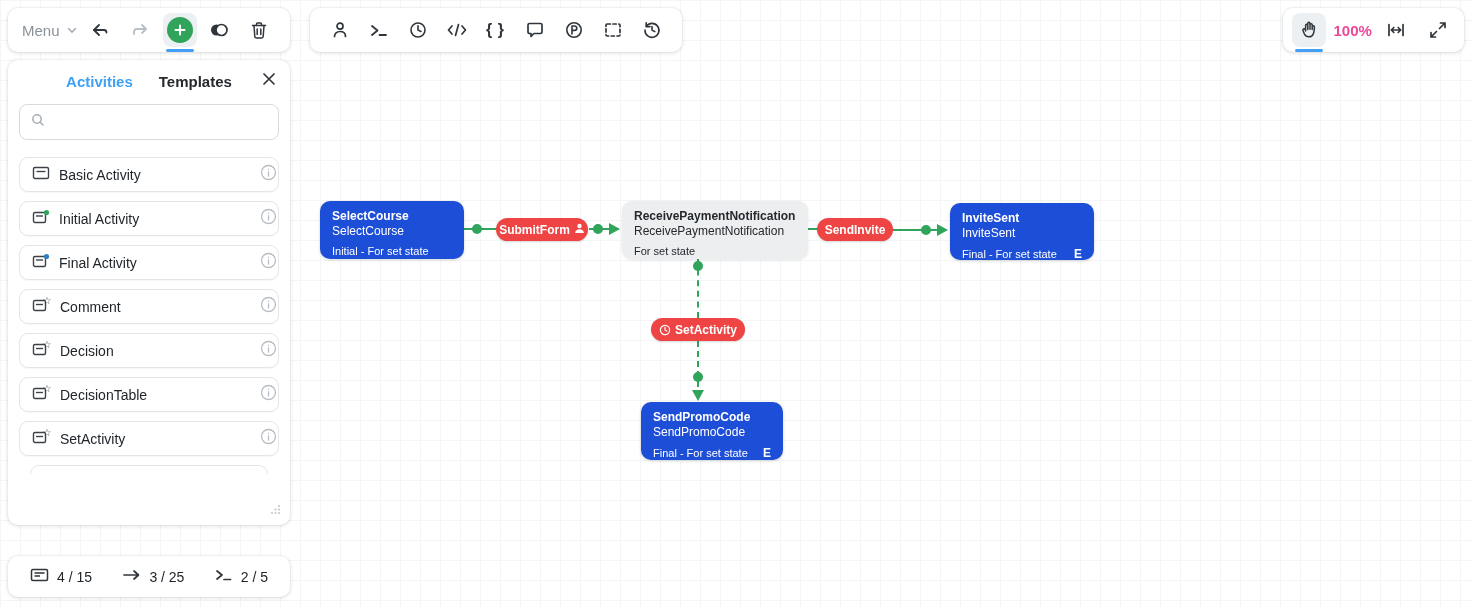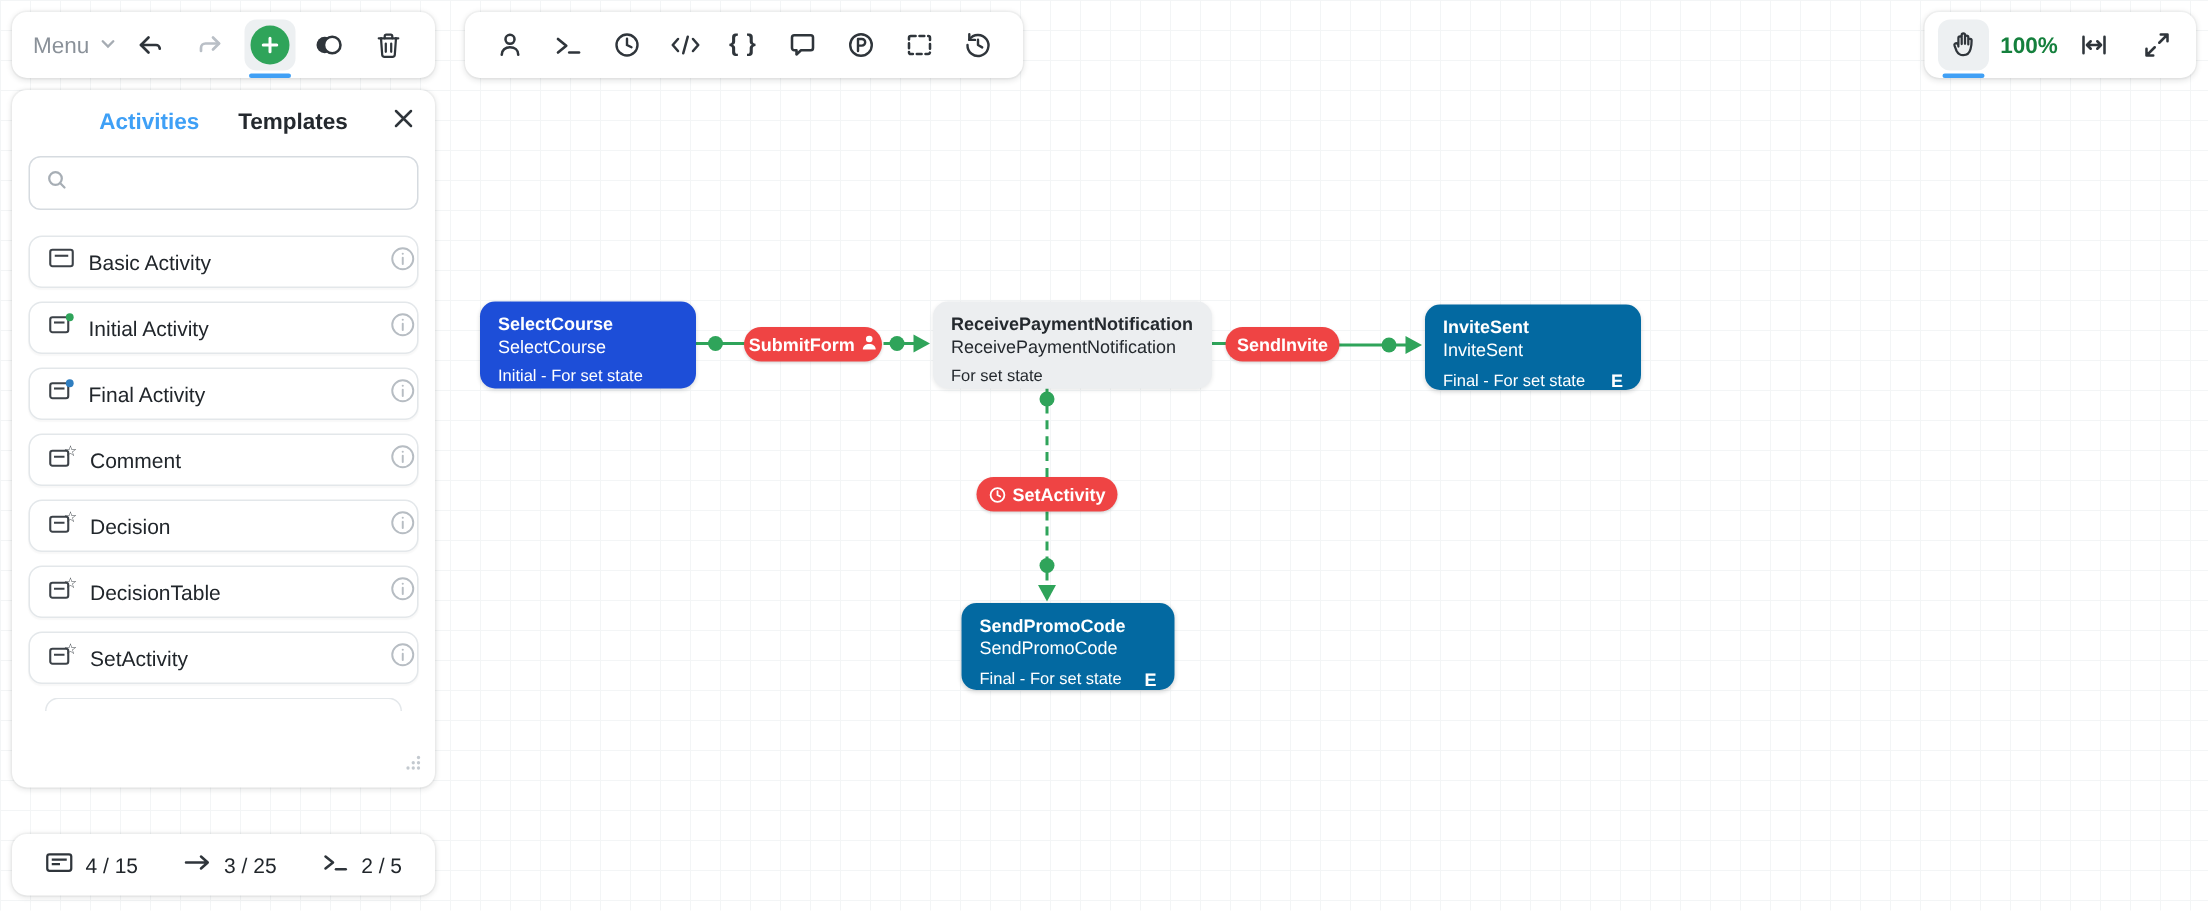--- a/index.html
+++ b/index.html
@@ -27,21 +27,21 @@
   .tb-btn.active { background:#edf0f2; }
   .tb-btn.active::after {
     content:""; position:absolute; left:3px; right:3px; bottom:-5px;
     height:3px; border-radius:2px; background:#41a0f5;
   }
   .tb-btn svg { display:block; }
   .menu-btn { display:flex; align-items:flex-start; gap:6px; color:#8a9199;
     font-size:15px; cursor:pointer; }
   .plus-circle { width:26px; height:26px; border-radius:50%; background:#2fa45a;
     display:flex; align-items:center; justify-content:center; }
-  .zoom-label { color:#15803d; font-size:15px; font-weight:700; cursor:pointer; }
+  .zoom-label { color:#ec4899; font-size:15px; font-weight:700; cursor:pointer; }
   
   .panel-tabs { display:flex; justify-content:center; gap:26px; padding-top:13px; }
   .tab { font-size:15px; font-weight:700; cursor:pointer; }
   .tab.active { color:#3fa0f6; }
   .tab.inactive { color:#24292e; }
   .close-x { position:absolute; top:12px; right:14px; cursor:pointer; color:#2f353b; }
   .searchbox {
     margin:14px 11px 0 11px; height:36px; border:1px solid #d6dbe0; border-radius:8px;
     display:flex; align-items:center; padding:0 10px; gap:6px; background:#fff;
   }
@@ -60,21 +60,21 @@
   }
   .grip { position:absolute; right:9px; bottom:6px; color:#c3c9cf; }
   
   .statusbar { display:flex; align-items:center; justify-content:space-between;
     padding:0 22px; }
   .stat { display:flex; align-items:center; gap:8px; font-size:14px; color:#21262b; }
   
   .node { position:absolute; border-radius:10px; padding:8px 12px 9px 12px; z-index:3;
     box-shadow:0 1px 3px rgba(20,25,30,.18); }
   .node.green { background:#1d4ed8; color:#fff; }
-  .node.blue  { background:#0369a1; color:#fff; }
+  .node.blue  { background:#1d4ed8; color:#fff; }
   .node.gray  { background:#eceef0; color:#24292e; box-shadow:0 1px 3px rgba(20,25,30,.10); }
   .node .t1 { font-size:12px; font-weight:700; line-height:15px; }
   .node .t2 { font-size:12px; line-height:15px; }
   .node .t3row { display:flex; align-items:center; margin-top:6px; }
   .node .t3 { font-size:11px; line-height:12px; flex:1; }
   .node .ebadge { font-size:12px; font-weight:700; margin-left:14px; }
   .pill { position:absolute; height:23px; border-radius:12px; background:#ef4444;
     color:#fff; display:flex; align-items:center; justify-content:center; gap:4px;
     font-size:12px; font-weight:700; z-index:4; padding:0 10px;
     box-shadow:0 1px 2px rgba(20,25,30,.18); }

